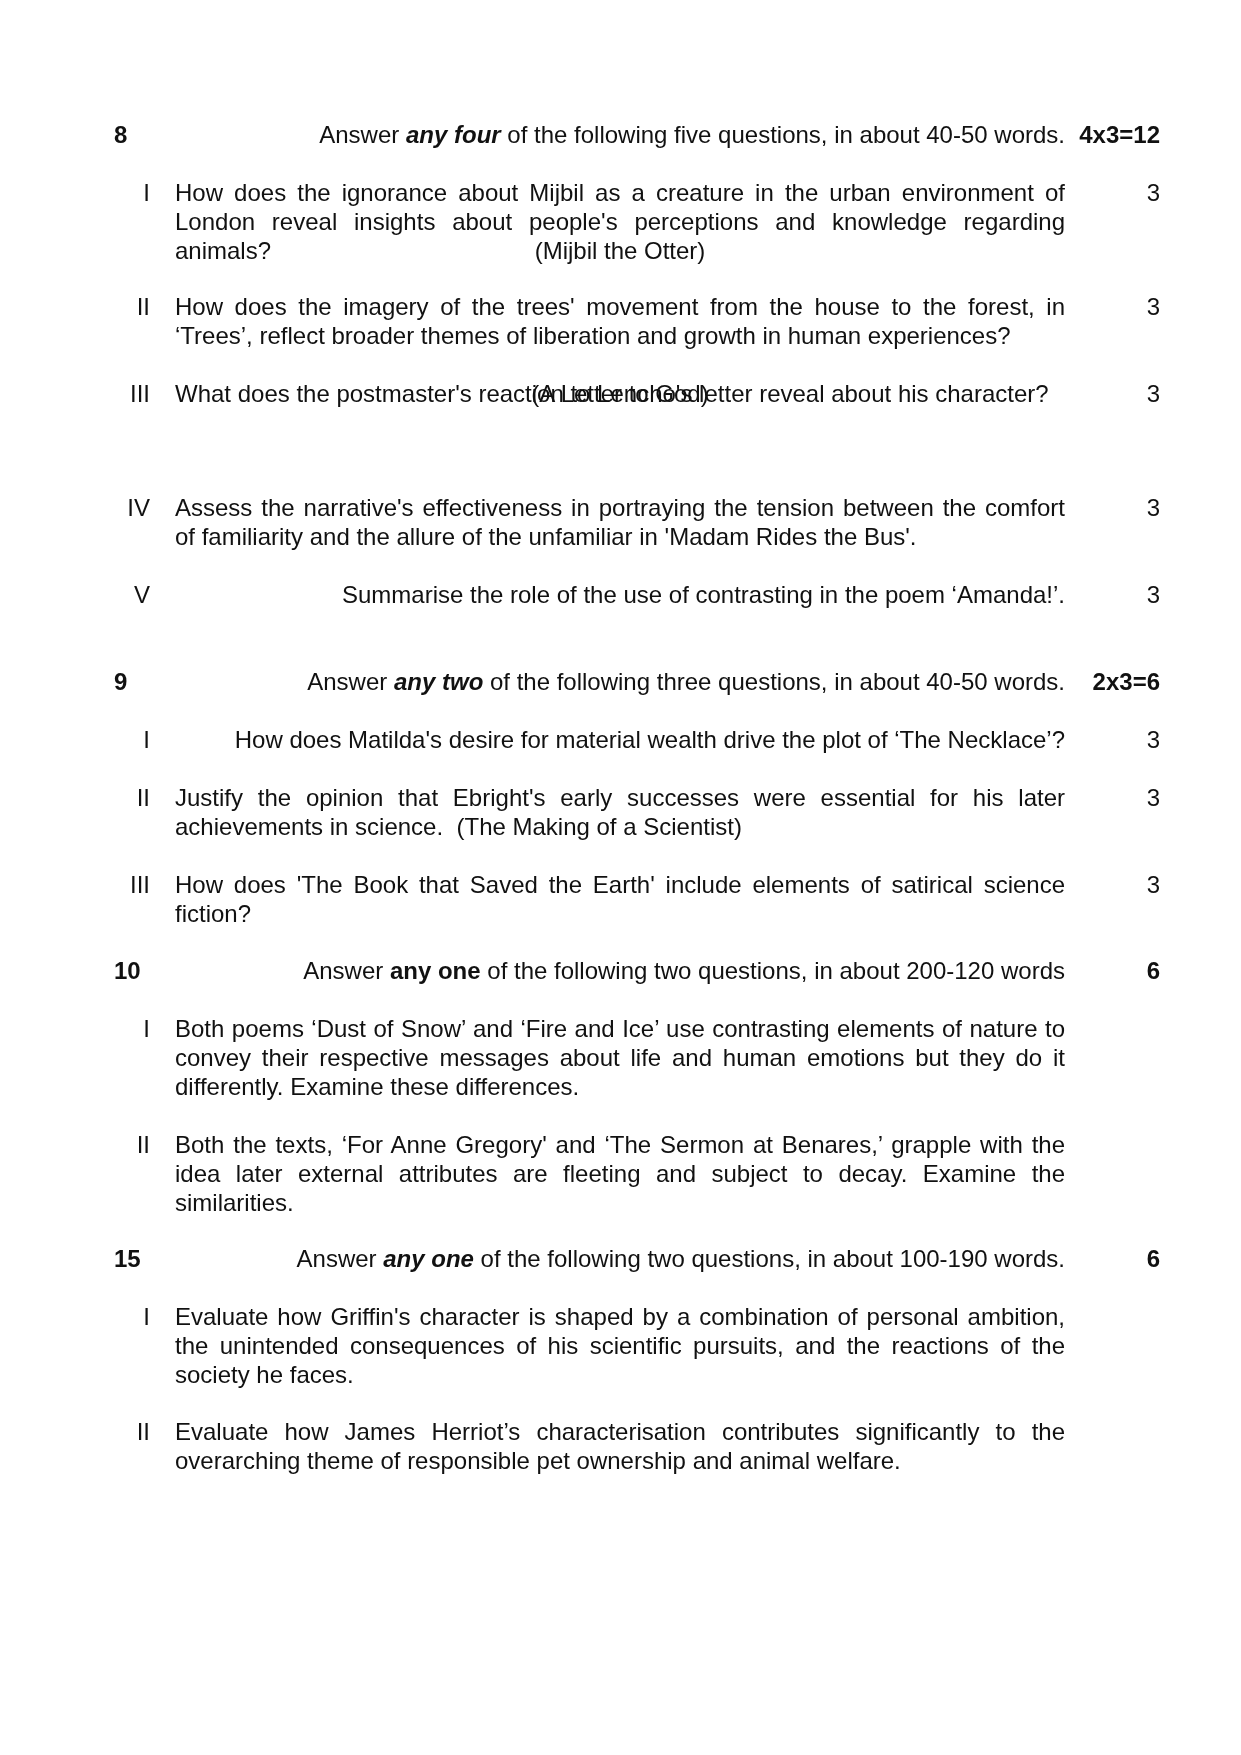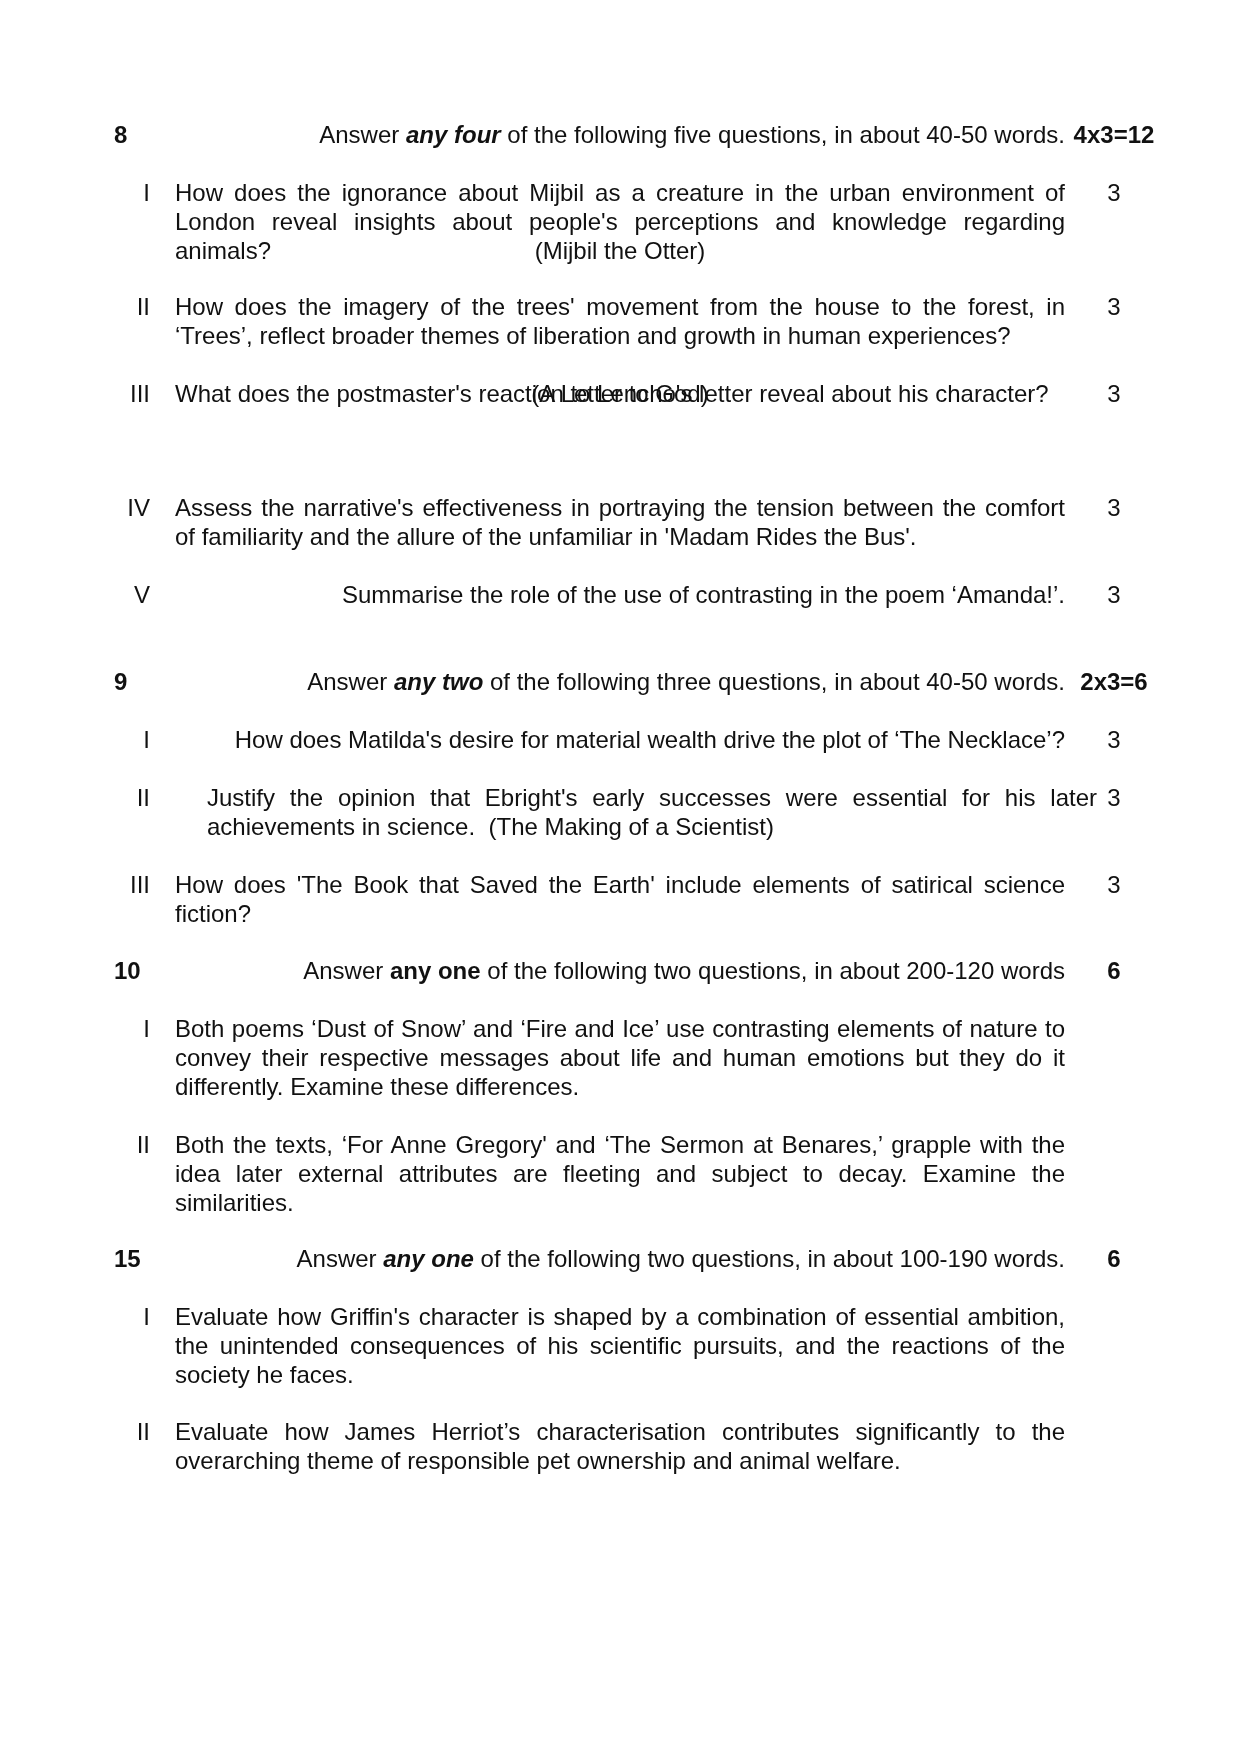--- a/index.html
+++ b/index.html
@@ -3,21 +3,21 @@
 <meta charset="utf-8">
 <style>
   html,body{margin:0;padding:0;background:#ffffff;}
   body{width:1241px;height:1755px;position:relative;overflow:hidden;
        font-family:"Liberation Sans",sans-serif;color:#111;font-size:24px;}
   .row{position:absolute;left:0;width:1241px;}
   .num{position:absolute;width:52px;left:98px;text-align:right;line-height:29px;}
   .num.q{font-weight:bold;left:96px;width:56px;text-align:left;padding-left:18px;box-sizing:border-box;}
   .txt{position:absolute;left:175px;width:890px;line-height:29px;text-align:justify;}
   .txt.noj{text-align:right;}
-  .marks{position:absolute;left:1068px;width:92px;text-align:center;line-height:29px;}
+  .marks{position:absolute;left:1068px;width:92px;text-align:right;line-height:29px;}
   .marks.b{font-weight:bold;}
   .src{display:block;text-align:center;}
   .emph{font-weight:bold;font-style:italic;}
   .bold{font-weight:bold;}
 </style>
 </head>
 <body>
 
 <div class="row" style="top:120px;">
   <span class="num q">8</span>
@@ -55,21 +55,21 @@
   <span class="txt noj"><span>Answer </span><span class="emph">any two</span><span> of the following three questions, in about 40-50 words.</span></span>
   <span class="marks b">2x3=6</span>
 </div>
 <div class="row" style="top:725px;">
   <span class="num">I</span>
   <span class="txt noj">How does Matilda's desire for material wealth drive the plot of ‘The Necklace’?</span>
   <span class="marks">3</span>
 </div>
 <div class="row" style="top:783px;">
   <span class="num">II</span>
-  <span class="txt" style="white-space:pre-wrap;margin-left:32px;">Justify the opinion that Ebright's early successes were essential for his later achievements in science.  (The Making of a Scientist)</span>
+  <span class="txt" style="white-space:pre-wrap;">Justify the opinion that Ebright's early successes were essential for his later achievements in science.  (The Making of a Scientist)</span>
   <span class="marks">3</span>
 </div>
 <div class="row" style="top:870px;">
   <span class="num">III</span>
   <span class="txt">How does 'The Book that Saved the Earth' include elements of satirical science fiction?</span>
   <span class="marks">3</span>
 </div>
 
 <div class="row" style="top:956px;">
   <span class="num q">10</span>
@@ -85,18 +85,18 @@
   <span class="txt">Both the texts, ‘For Anne Gregory' and ‘The Sermon at Benares,’ grapple with the idea later external attributes are fleeting and subject to decay. Examine the similarities.</span>
 </div>
 
 <div class="row" style="top:1244px;">
   <span class="num q">15</span>
   <span class="txt noj"><span>Answer </span><span class="emph">any one</span><span> of the following two questions, in about 100-190 words.</span></span>
   <span class="marks b">6</span>
 </div>
 <div class="row" style="top:1302px;">
   <span class="num">I</span>
-  <span class="txt">Evaluate how Griffin's character is shaped by a combination of essential ambition, the unintended consequences of his scientific pursuits, and the reactions of the society he faces.</span>
+  <span class="txt">Evaluate how Griffin's character is shaped by a combination of personal ambition, the unintended consequences of his scientific pursuits, and the reactions of the society he faces.</span>
 </div>
 <div class="row" style="top:1417px;">
   <span class="num">II</span>
   <span class="txt">Evaluate how James Herriot’s characterisation contributes significantly to the overarching theme of responsible pet ownership and animal welfare.</span>
 </div>
 
 </body></html>

